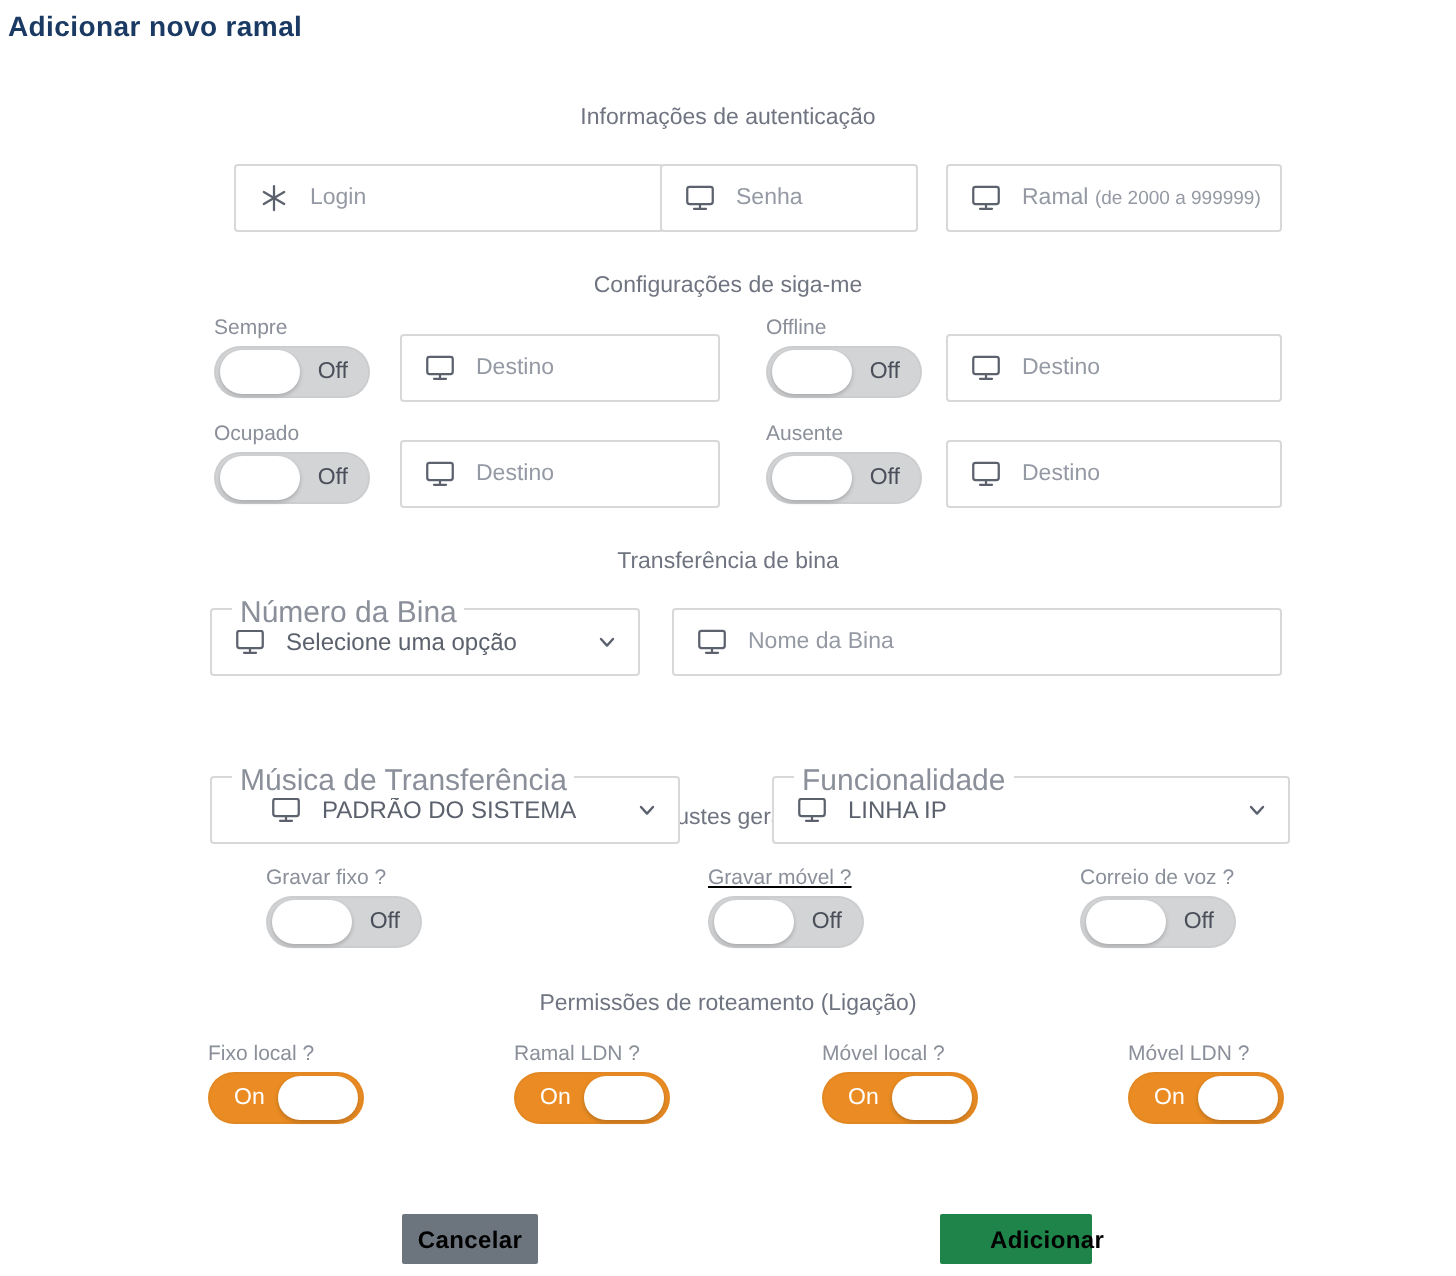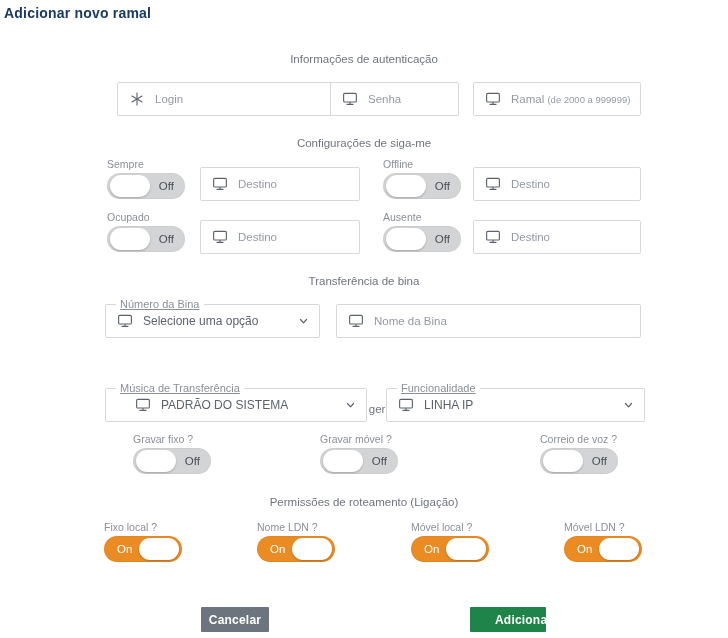--- a/index.html
+++ b/index.html
@@ -40,24 +40,23 @@
   }
   .field .ph .hint { font-size: 9.5px; }
 
   
   .field.outlined { border: 1px solid #d8d8d8; }
   .legend {
     position: absolute;
     top: -7px; left: 10px;
     background: #fff;
     padding: 0 4px;
-    font-size: 11px;
+    font-size: 15px;
     color: #8a8f99;
     white-space: nowrap;
-    text-decoration: underline;
   }
   .field .val {
     font-size: 12px; color: #5c626d; white-space: nowrap;
   }
   .chev {
     position: absolute; right: 11px; top: 50%;
     transform: translateY(-50%);
     width: 9px; height: 9px;
   }
 
@@ -90,21 +89,21 @@
   .tg.on .knob { left: auto; right: 3px; }
   .tg.on .txt { right: auto; left: 13px; color: #ffffff; }
 
   
   .btn {
     position: absolute;
     height: 25px;
     border: none;
     font-size: 12px;
     font-weight: bold;
-    color: #ffffff;
+    color: #000000;
     font-family: "Liberation Sans", sans-serif;
     cursor: pointer;
     border-radius: 1px;
     letter-spacing: 0.2px;
   }
   .btn-cancel { background: #6c757d; }
   .btn-submit { background: #1e8449; padding-left: 25px; }
 </style>
 </head>
 <body>
@@ -232,21 +231,21 @@
     <svg class="ico" viewBox="0 0 24 24">
       <rect x="3.5" y="4.5" width="17" height="11.5" rx="1.5" fill="none" stroke="#5c626d" stroke-width="1.5"></rect>
       <line x1="12" y1="16" x2="12" y2="19" stroke="#5c626d" stroke-width="1.5"></line>
       <line x1="8" y1="19.2" x2="16" y2="19.2" stroke="#5c626d" stroke-width="1.5" stroke-linecap="round"></line>
     </svg>
     <span class="ph">Nome da Bina</span>
   </div>
 
   <div class="section-caption" style="top:359px;margin-top:44px;">Ajustes gerais</div>
 
-  <div class="field outlined" style="left:105px; top:388px; width:262px;padding-left:28px;">
+  <div class="field outlined" style="left:105px; top:388px; width:235px;padding-left:28px;">
     <span class="legend">Música de Transferência</span>
     <svg class="ico" viewBox="0 0 24 24">
       <rect x="3.5" y="4.5" width="17" height="11.5" rx="1.5" fill="none" stroke="#5c626d" stroke-width="1.5"></rect>
       <line x1="12" y1="16" x2="12" y2="19" stroke="#5c626d" stroke-width="1.5"></line>
       <line x1="8" y1="19.2" x2="16" y2="19.2" stroke="#5c626d" stroke-width="1.5" stroke-linecap="round"></line>
     </svg>
     <span class="val">PADRÃO DO SISTEMA</span>
     <svg class="chev" viewBox="0 0 12 12">
       <polyline points="2,4 6,8.4 10,4" fill="none" stroke="#5c626d" stroke-width="1.6" stroke-linecap="round" stroke-linejoin="round"></polyline>
     </svg>
@@ -266,21 +265,21 @@
   </div>
 
   <div class="tg-wrap" style="left:133px; top:433px;">
     <span class="tg-label">Gravar fixo ?</span>
     <div class="tg">
       <span class="knob"></span>
       <span class="txt">Off</span>
     </div>
   </div>
 
-  <div class="tg-wrap" style="left:320px; top:433px;">
+  <div class="tg-wrap" style="left:354px; top:433px;text-decoration:underline;">
     <span class="tg-label">Gravar móvel ?</span>
     <div class="tg">
       <span class="knob"></span>
       <span class="txt">Off</span>
     </div>
   </div>
 
   <div class="tg-wrap" style="left:540px; top:433px;">
     <span class="tg-label">Correio de voz ?</span>
     <div class="tg">
@@ -293,21 +292,21 @@
 
   <div class="tg-wrap" style="left:104px; top:521px;">
     <span class="tg-label">Fixo local ?</span>
     <div class="tg on">
       <span class="knob"></span>
       <span class="txt">On</span>
     </div>
   </div>
 
   <div class="tg-wrap" style="left:257px; top:521px;">
-    <span class="tg-label">Nome LDN ?</span>
+    <span class="tg-label">Ramal LDN ?</span>
     <div class="tg on">
       <span class="knob"></span>
       <span class="txt">On</span>
     </div>
   </div>
 
   <div class="tg-wrap" style="left:411px; top:521px;">
     <span class="tg-label">Móvel local ?</span>
     <div class="tg on">
       <span class="knob"></span>

